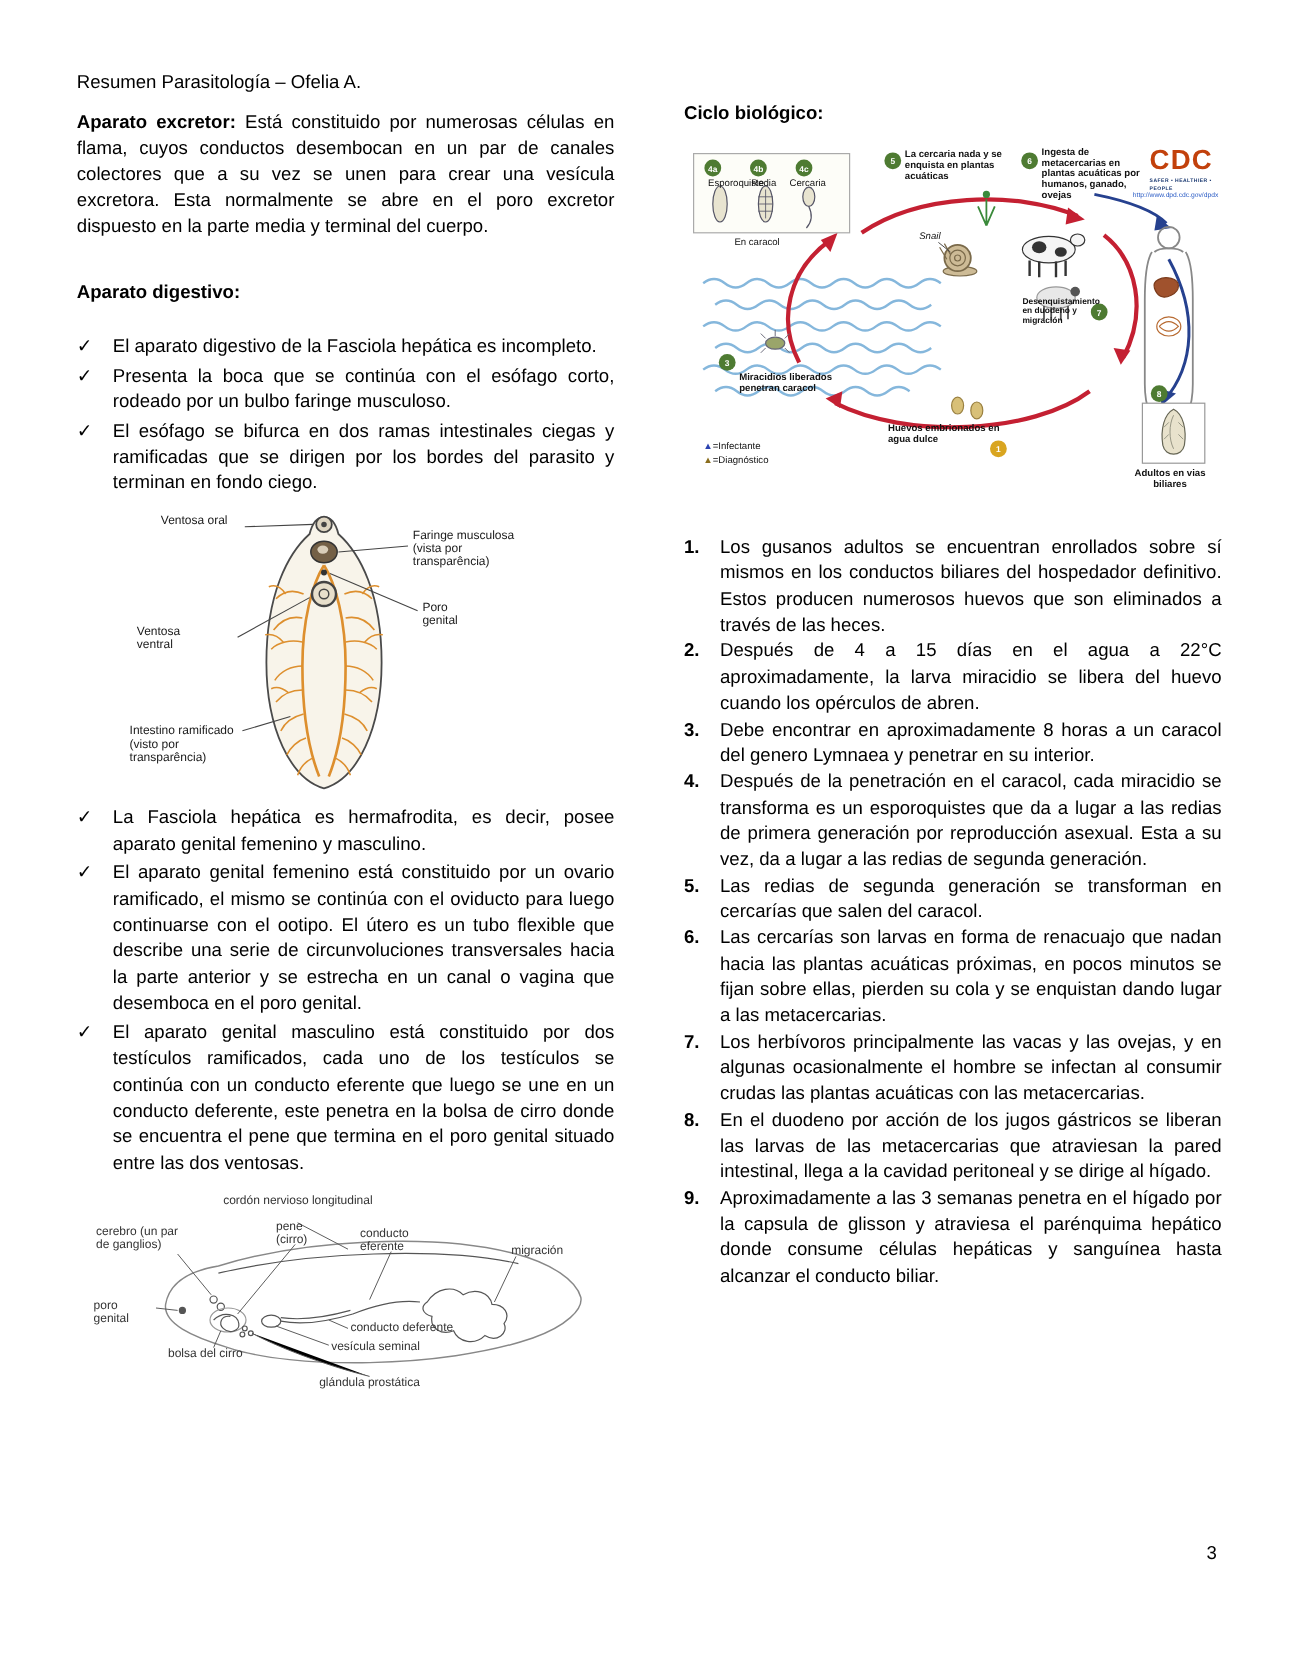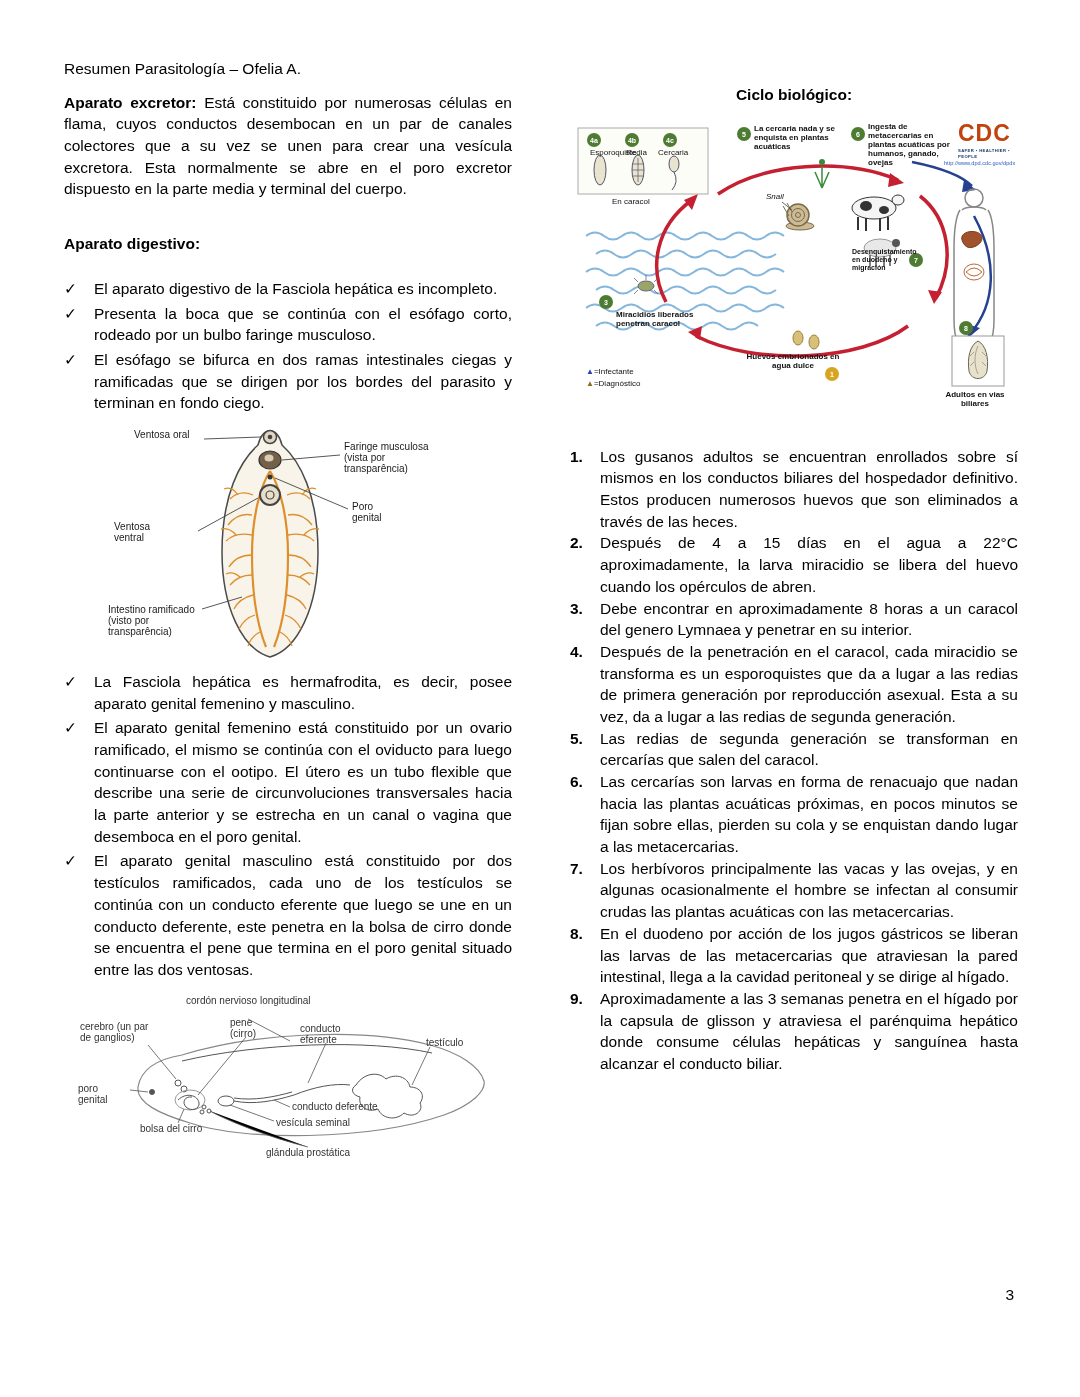--- a/index.html
+++ b/index.html
@@ -12,21 +12,21 @@
   .doc-title{margin-bottom:12px}
   .lead-para{margin-bottom:16px}
   .sec-heading{font-weight:bold;margin-top:33px;margin-bottom:23px}
   .sec-heading.tight{margin-bottom:2px}
   .bullet{display:flex;margin-bottom:3px}
   .bcheck{width:30px;flex:none}
   .btext{flex:1;text-align:justify}
   .step{display:flex}
   .snum{width:30px;flex:none;font-weight:bold}
   .stext{flex:1;text-align:justify}
-  .rc-heading{font-weight:bold;text-align:center;margin-top:26px;margin-bottom:14px}
+  .rc-heading{font-weight:bold;text-align:left;margin-top:26px;margin-bottom:14px}
   .steps{margin-top:26px}
   .page-num{position:absolute;top:1284px;right:66px;font-size:15.5px}
 
   
   .diag1{position:relative;width:340px;height:252px;margin:2px 0 2px 36px}
   .diag1 svg{position:absolute;inset:0}
   .dlabel{position:absolute;font-size:10px;line-height:1.12;color:#1a1a1a}
 
   
   .diag2{position:relative;width:430px;height:172px;margin:14px 0 0 14px}
@@ -179,21 +179,21 @@
             <path d="M100,128 L106,114"></path>
             <path d="M212,112 L196,105"></path>
             <path d="M196,126 L152,110"></path>
             <path d="M230,152 C190,142 150,126 132,116"></path>
           </g>
         </svg>
         <span class="dlabel2" style="left:108px;top:0;width:150px">cordón nervioso longitudinal</span>
         <span class="dlabel2" style="left:2px;top:26px;width:76px">cerebro (un par de ganglios)</span>
         <span class="dlabel2" style="left:152px;top:22px;width:48px">pene (cirro)</span>
         <span class="dlabel2" style="left:222px;top:28px;width:70px">conducto eferente</span>
-        <span class="dlabel2" style="left:348px;top:42px;width:64px">testículo</span>
+        <span class="dlabel2" style="left:348px;top:42px;width:64px">migración</span>
         <span class="dlabel2" style="left:0;top:88px;width:50px">poro genital</span>
         <span class="dlabel2" style="left:62px;top:128px;width:82px">bolsa del cirro</span>
         <span class="dlabel2" style="left:214px;top:106px;width:110px">conducto deferente</span>
         <span class="dlabel2" style="left:198px;top:122px;width:100px">vesícula seminal</span>
         <span class="dlabel2" style="left:188px;top:152px;width:130px">glándula prostática</span>
       </div>
     </div>
 
     <div class="col">
 
@@ -322,21 +322,21 @@
         <span class="clabel light" style="left:56px;top:28px;width:30px">Redia</span>
         <span class="clabel light" style="left:88px;top:28px;width:40px">Cercaria</span>
         <span class="clabel light" style="left:42px;top:77px;width:60px">En caracol</span>
         <span class="clabel" style="left:184px;top:4px;width:88px">La cercaria nada y se enquista en plantas acuáticas</span>
         <span class="clabel" style="left:298px;top:2px;width:84px">Ingesta de metacercarias en plantas acuáticas por humanos, ganado, ovejas</span>
         <span class="cdc-logo">CDC</span>
         <span class="cdc-tagline">SAFER • HEALTHIER • PEOPLE</span>
         <span class="cdc-url">http://www.dpd.cdc.gov/dpdx</span>
         <span class="clabel light" style="left:196px;top:72px;width:30px;font-style:italic">Snail</span>
         <span class="clabel" style="left:46px;top:190px;width:90px">Miracidios liberados penetran caracol</span>
-        <span class="clabel" style="left:170px;top:232px;width:106px;text-align:center">Huevos embrionados en agua dulce</span>
+        <span class="clabel" style="left:170px;top:232px;width:106px;text-align:left">Huevos embrionados en agua dulce</span>
         <span class="clabel" style="left:282px;top:128px;width:62px;font-size:7px">Desenquistamiento en duodeno y migración</span>
         <span class="clabel" style="left:366px;top:270px;width:78px;text-align:center">Adultos en vias biliares</span>
         <span class="legend-row" style="left:16px;top:246px"><span class="tri" style="color:#2b43b0">▲</span><span>=Infectante</span></span>
         <span class="legend-row" style="left:16px;top:258px"><span class="tri" style="color:#8a6d1d">▲</span><span>=Diagnóstico</span></span>
       </div>
 
       <div class="steps">
         <div class="step">
             <span class="snum">1.</span>
             <span class="stext">Los gusanos adultos  se encuentran enrollados sobre sí mismos en los conductos biliares del hospedador definitivo. Estos producen numerosos huevos que son eliminados a través de las heces.</span>

